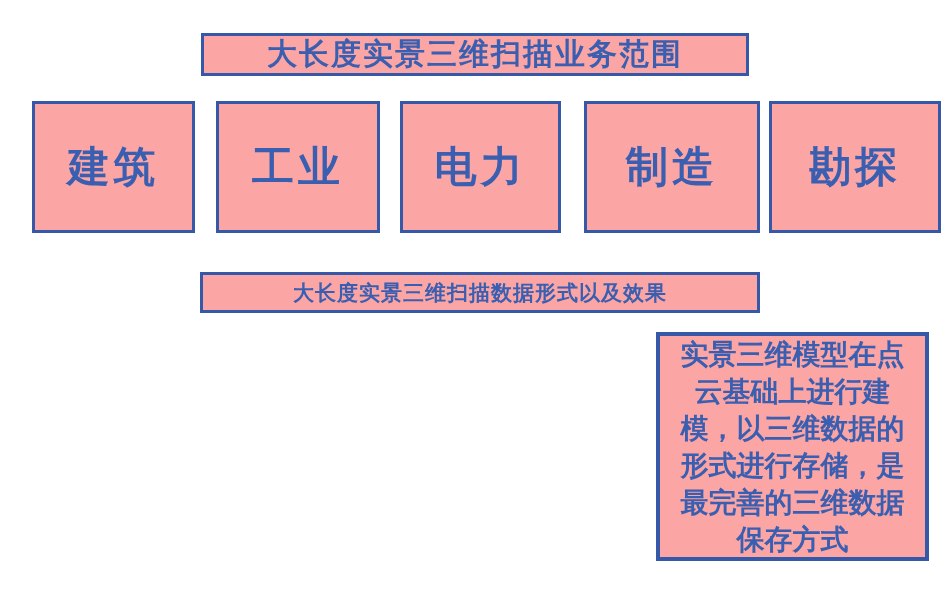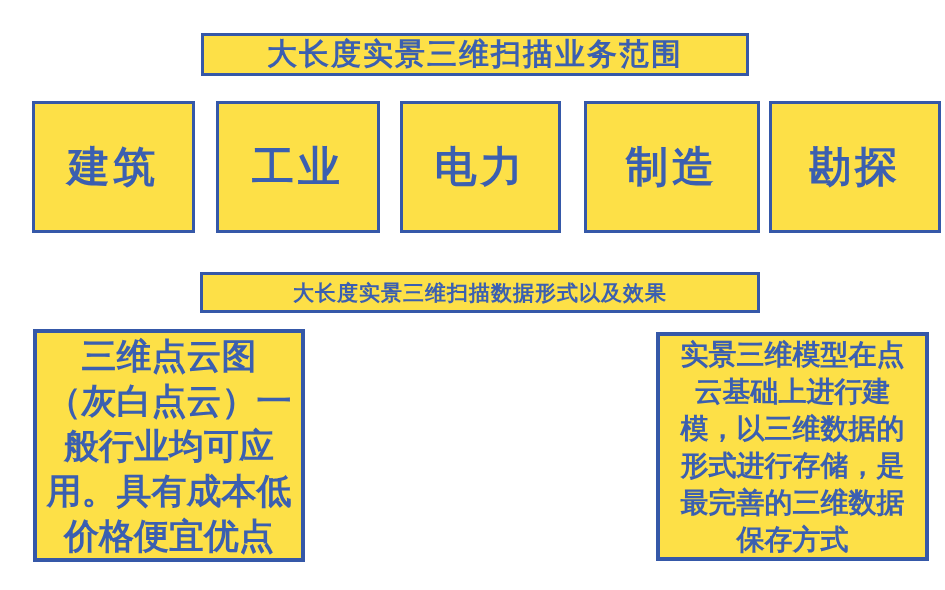--- a/index.html
+++ b/index.html
@@ -13,25 +13,26 @@
     height: 590px;
     background: #ffffff;
     font-family: "Liberation Sans", sans-serif;
     color: #3b5fb0;
     overflow: hidden;
   }
   .box {
     position: absolute;
     box-sizing: border-box;
     border: 3px solid #3558a8;
-    background: #fde047;
+    background: #fca5a5;
     display: flex;
     align-items: center;
     justify-content: center;
     text-align: center;
+    font-family: Liberation Serif, serif;
   }
   
   .title1 {
     left: 201px; top: 33px;
     width: 548px; height: 43px;
     font-size: 30px;
     letter-spacing: 2px;
     font-weight: 600;
   }
   
@@ -100,27 +101,20 @@
     <span>制造</span>
   </div>
   <div class="box industry ib5">
     <span>勘探</span>
   </div>
 
   <div class="box title2">
     <span>大长度实景三维扫描数据形式以及效果</span>
   </div>
 
-  <div class="box datab db1">
-    <span>三维点云图
-（灰白点云）一
-般行业均可应
-用。具有成本低
-价格便宜优点</span>
-  </div>
   <div class="box datab db3">
     <span>实景三维模型在点
 云基础上进行建
 模，以三维数据的
 形式进行存储，是
 最完善的三维数据
 保存方式</span>
   </div>
 
 </div>

